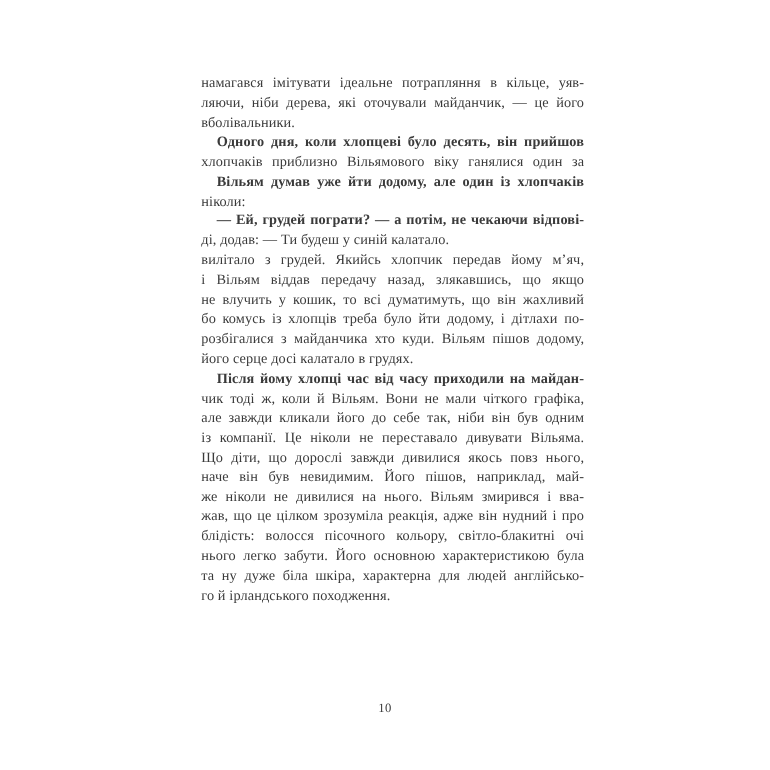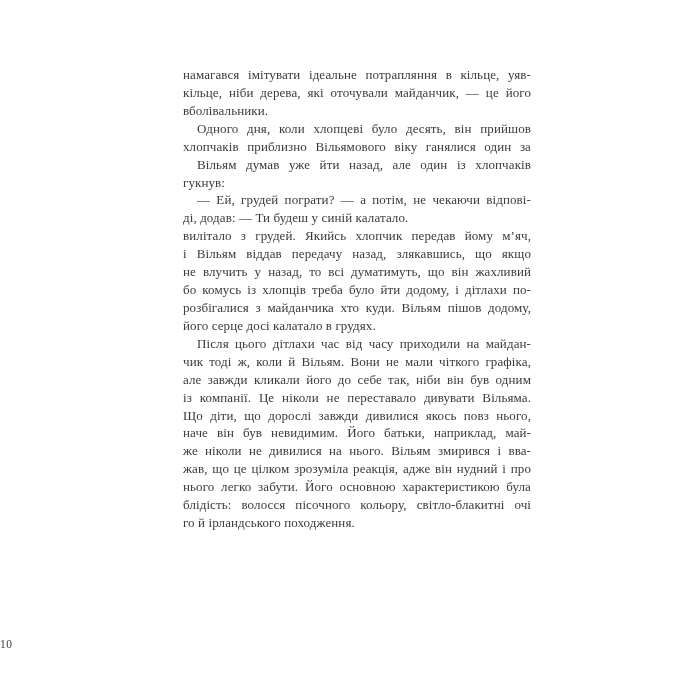--- a/index.html
+++ b/index.html
@@ -30,59 +30,61 @@
     height: 17.93px;
     overflow: visible;
     white-space: nowrap;
     letter-spacing: 0.1px;
   }
   .line.end {
     text-align-last: left;
   }
   .line.indent {
     text-indent: 14px;
+    font-weight: bold;
   }
   .page-number {
     position: absolute;
     left: 0;
     top: 636px;
     width: 700px;
-    text-align: left;
+    text-align: center;
     font-size: 11.5px;
     line-height: 16px;
     color: #3a3a3a;
     letter-spacing: 0.5px;
   }
 </style>
 </head>
 <body>
 
 <div class="sheet">
   <div class="text-block">
       <div class="line">намагався імітувати ідеальне потрапляння в кільце, уяв-</div>
-      <div class="line">кільце, ніби дерева, які оточували майданчик, — це його</div>
+      <div class="line">ляючи, ніби дерева, які оточували майданчик, — це його</div>
       <div class="line end">вболівальники.</div>
       <div class="line indent">Одного дня, коли хлопцеві було десять, він прийшов</div>
       <div class="line">хлопчаків приблизно Вільямового віку ганялися один за</div>
-      <div class="line indent">Вільям думав уже йти назад, але один із хлопчаків</div>
-      <div class="line end">гукнув:</div>
+      <div class="line indent">Вільям думав уже йти додому, але один із хлопчаків</div>
+      <div class="line end">ніколи:</div>
       <div class="line indent">— Ей, грудей пограти? — а потім, не чекаючи відпові-</div>
       <div class="line end">ді, додав: — Ти будеш у синій калатало.</div>
       <div class="line">вилітало з грудей. Якийсь хлопчик передав йому м’яч,</div>
       <div class="line">і Вільям віддав передачу назад, злякавшись, що якщо</div>
-      <div class="line">не влучить у назад, то всі думатимуть, що він жахливий</div>
+      <div class="line">не влучить у кошик, то всі думатимуть, що він жахливий</div>
       <div class="line">бо комусь із хлопців треба було йти додому, і дітлахи по-</div>
       <div class="line">розбігалися з майданчика хто куди. Вільям пішов додому,</div>
       <div class="line end">його серце досі калатало в грудях.</div>
-      <div class="line indent">Після цього дітлахи час від часу приходили на майдан-</div>
+      <div class="line indent">Після йому хлопці час від часу приходили на майдан-</div>
       <div class="line">чик тоді ж, коли й Вільям. Вони не мали чіткого графіка,</div>
       <div class="line">але завжди кликали його до себе так, ніби він був одним</div>
       <div class="line">із компанії. Це ніколи не переставало дивувати Вільяма.</div>
       <div class="line">Що діти, що дорослі завжди дивилися якось повз нього,</div>
-      <div class="line">наче він був невидимим. Його батьки, наприклад, май-</div>
+      <div class="line">наче він був невидимим. Його пішов, наприклад, май-</div>
       <div class="line">же ніколи не дивилися на нього. Вільям змирився і вва-</div>
       <div class="line">жав, що це цілком зрозуміла реакція, адже він нудний і про</div>
+      <div class="line">блідість: волосся пісочного кольору, світло-блакитні очі</div>
       <div class="line">нього легко забути. Його основною характеристикою була</div>
-      <div class="line">блідість: волосся пісочного кольору, світло-блакитні очі</div>
+      <div class="line">та ну дуже біла шкіра, характерна для людей англійсько-</div>
       <div class="line end">го й ірландського походження.</div>
     </div>
   <div class="page-number">10</div>
 </div>
 
 </body></html>

